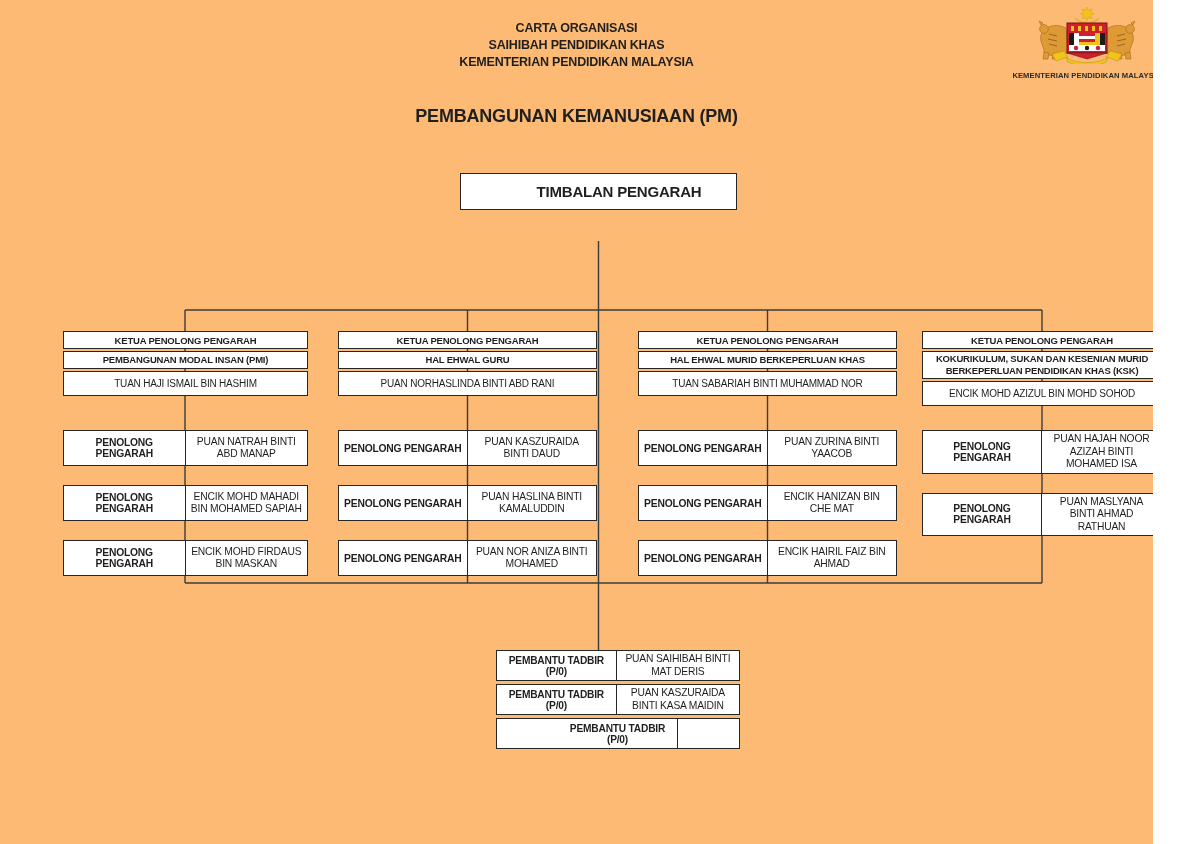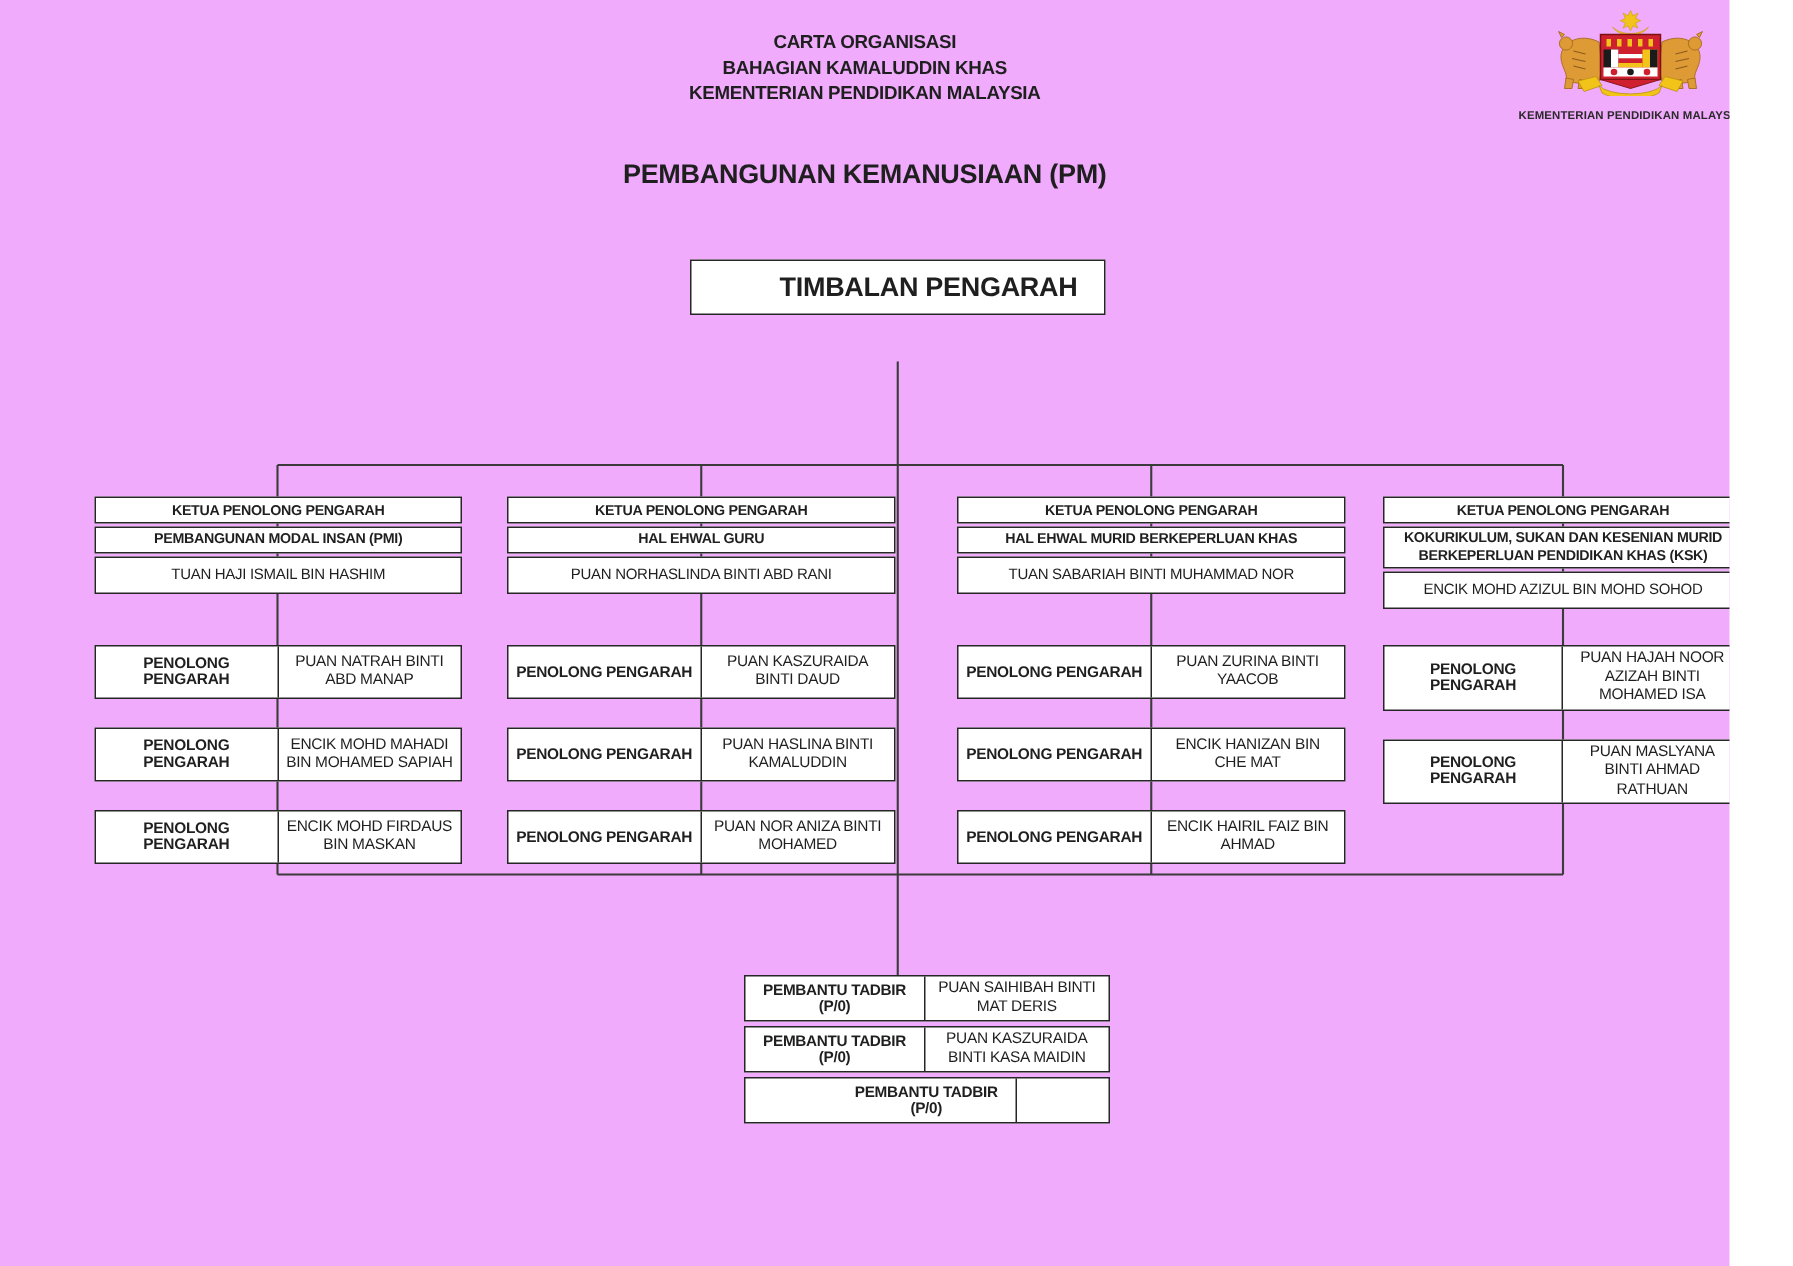--- a/index.html
+++ b/index.html
@@ -1,38 +1,38 @@
 <!DOCTYPE html>
 <html><head>
 <meta charset="utf-8">
 <style>
   * { margin:0; padding:0; box-sizing:border-box; }
   html,body { background:#ffffff; }
   #page {
-    position:relative; width:1153px; height:844px; background:#f0abfc;
+    position:relative; width:1153px; height:844px; background:#fdba74;
     font-family:"Liberation Sans","DejaVu Sans",sans-serif; color:#1f1f1f;
     overflow:hidden; letter-spacing:-0.2px;
   }
   
   #doc-header { position:absolute; top:20px; left:0; width:100%; text-align:center; }
   #doc-header .hline { font-size:12.5px; font-weight:bold; line-height:17px; }
   #main-title { position:absolute; top:106px; left:0; width:100%; text-align:center;
     font-size:18px; font-weight:bold; }
   
   #logo-wrap { position:absolute; left:1008px; top:6px; width:158px; text-align:center; }
   #logo-caption { margin-top:3px; font-size:7.6px; font-weight:bold; letter-spacing:0.1px; color:#2a2a2a; }
   
   #connectors { position:absolute; left:0; top:0; z-index:0; }
   
   .box { background:#ffffff; border:1.5px solid #262626; display:flex;
     align-items:center; justify-content:center; text-align:center; position:relative; z-index:1; }
   
   #root-node { position:absolute; left:460px; top:173px; width:277px; z-index:1;
     display:flex; flex-direction:column; gap:2px; }
-  #root-role { min-height:37px; font-size:18px; font-weight:bold;padding-left:41px; }
+  #root-role { min-height:37px; font-size:15px; font-weight:bold;padding-left:41px; }
   #root-name { min-height:27px; font-size:10.5px; }
   
   .branch { position:absolute; top:331px; z-index:1; }
   #branch-1 { left:63px;  width:245px; }
   #branch-2 { left:338px; width:259px; }
   #branch-3 { left:638px; width:259px; }
   #branch-4 { left:922px; width:240px; }
   .branch-head { display:flex; flex-direction:column; gap:2px; }
   .hrow { padding:1px 5px; }
   .role-row { min-height:18px; font-size:9.5px; font-weight:bold; }
@@ -64,21 +64,21 @@
       <line x1="185" y1="310" x2="185" y2="583"></line>
       <line x1="467.5" y1="310" x2="467.5" y2="583"></line>
       <line x1="767.5" y1="310" x2="767.5" y2="583"></line>
       <line x1="1042" y1="310" x2="1042" y2="583"></line>
       <line x1="185" y1="583" x2="1042" y2="583"></line>
     </g>
   </svg>
 
   <div id="doc-header">
     <div class="hline">CARTA ORGANISASI</div>
-    <div class="hline">BAHAGIAN KAMALUDDIN KHAS</div>
+    <div class="hline">SAIHIBAH PENDIDIKAN KHAS</div>
     <div class="hline">KEMENTERIAN PENDIDIKAN MALAYSIA</div>
   </div>
 
   <div id="logo-wrap">
     <svg width="130" height="58" viewBox="0 0 130 58">
 
       <g fill="#f2c318" stroke="#c79a10" stroke-width="0.4">
         <path d="M65 1 l1.6 3.4 3.4-1.6 -1.6 3.4 3.4 1.6 -3.4 1.6 1.6 3.4 -3.4-1.6 -1.6 3.4 -1.6-3.4 -3.4 1.6 1.6-3.4 -3.4-1.6 3.4-1.6 -1.6-3.4 3.4 1.6 z"></path>
         <path d="M53 12 a13 9 0 0 0 24 0 a16 13 0 0 1 -24 0 z"></path>
       </g>

